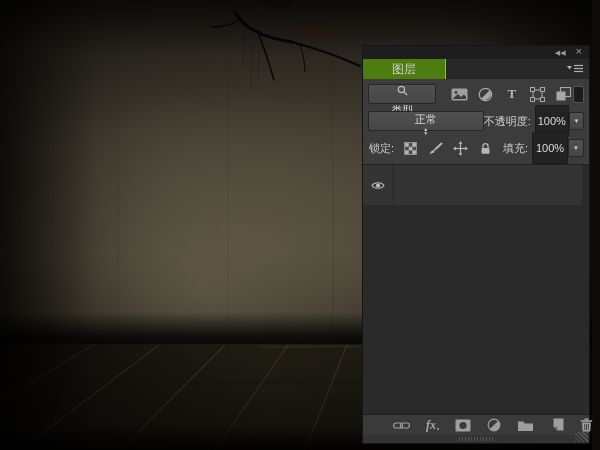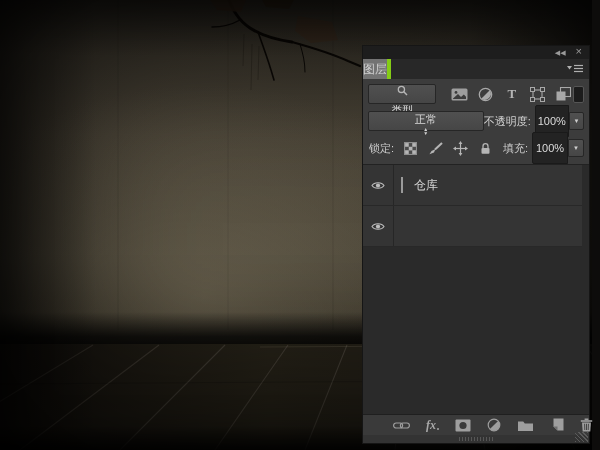--- a/index.html
+++ b/index.html
@@ -25,22 +25,22 @@
 
   
   .panel{position:absolute;left:362px;top:45px;width:228px;height:399px;
     background:#3c3c3c;border:1px solid #151515;box-sizing:border-box;
     display:flex;flex-direction:column;color:#d4d4d4;font-size:12px;}
   .p-titlebar{height:13px;background:#1d1d1d;display:flex;align-items:center;
     justify-content:flex-end;gap:10px;padding-right:7px;flex:none;}
   .tb-glyph{color:#9a9a9a;font-size:7px;line-height:1;cursor:pointer;}
   .tb-close{font-size:11px;line-height:1;margin-top:-2px;}
   .p-tabbar{height:20px;background:#282828;display:flex;align-items:flex-end;flex:none;position:relative;}
-  .tab{height:20px;line-height:20px;padding:0 0;background:#737373;color:#cfcfcf;
-    border-right:4px solid #84cc16;cursor:pointer;}
+  .tab{height:20px;line-height:20px;padding:0 29px;background:#4d7c0f;color:#cfcfcf;
+    border-right:1px solid #84cc16;cursor:pointer;}
   .panel-menu{position:absolute;right:6px;top:5px;cursor:pointer;display:flex;align-items:center;gap:2px;}
 
   .p-controls{padding:4px 5px 5px 5px;flex:none;background:#3c3c3c;}
   .ctl-row{display:flex;align-items:center;height:22px;margin-bottom:5px;}
   .ctl-row:last-child{margin-bottom:0;}
   .raised{background:linear-gradient(#505050,#464646);border:1px solid #262626;
     border-radius:2px;height:20px;box-sizing:border-box;display:flex;align-items:center;cursor:pointer;flex-direction:column;}
   .type-combo{width:70px;padding:0 4px;gap:4px;}
   .combo-label{flex:1;font-size:11px;color:#d9d9d9;}
   .spinner{display:flex;flex-direction:column;line-height:4px;font-size:5px;color:#cfcfcf;}
@@ -286,32 +286,20 @@
         </span>
       </span>
       <span class="right-label">填充:</span>
       <span class="val-box">100%</span>
       <span class="raised arrow-btn">▼</span>
     </div>
   </div>
 
   <div class="p-list">
 
-    <div class="layer-row">
-      <span class="eye-cell">
-        <svg width="14" height="11" viewBox="0 0 14 11">
-          <path d="M1 5.5 C3.2 1.8 10.8 1.8 13 5.5 C10.8 9.2 3.2 9.2 1 5.5 Z" fill="none" stroke="#bdbdbd" stroke-width="1.1"></path>
-          <circle cx="7" cy="5.5" r="2.1" fill="#bdbdbd"></circle>
-        </svg>
-      </span>
-      <span class="row-body">
-        <span class="thumb-wrap"><span class="thumb scene"></span></span>
-        <span class="layer-name">仓库</span>
-      </span>
-    </div>
 
 
     <div class="layer-row">
       <span class="eye-cell">
         <svg width="14" height="11" viewBox="0 0 14 11">
           <path d="M1 5.5 C3.2 1.8 10.8 1.8 13 5.5 C10.8 9.2 3.2 9.2 1 5.5 Z" fill="none" stroke="#bdbdbd" stroke-width="1.1"></path>
           <circle cx="7" cy="5.5" r="2.1" fill="#bdbdbd"></circle>
         </svg>
       </span>
     </div>

